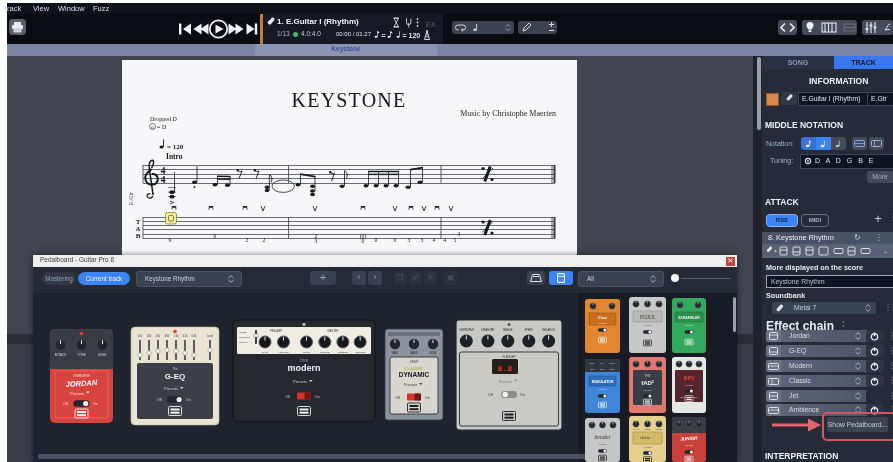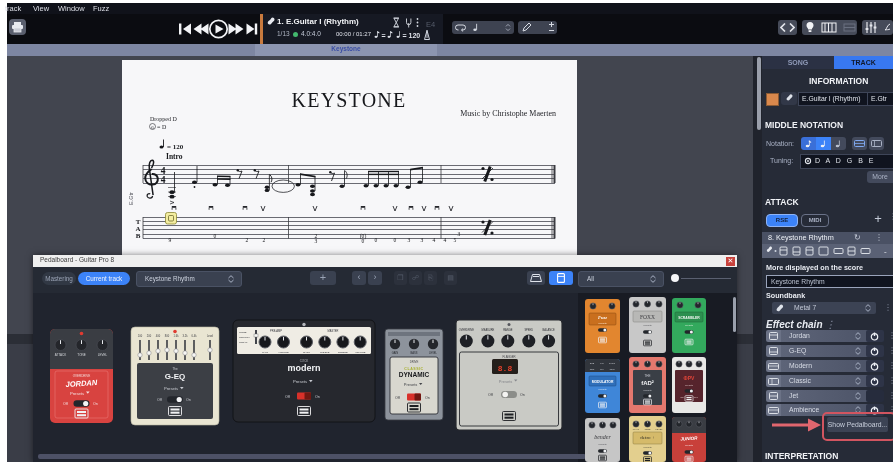--- a/index.html
+++ b/index.html
@@ -432,21 +432,21 @@
   <div class="abs" style="left:10px;top:246px;width:104px;height:12px;background:#3c4354;border-radius:2px;"></div>
   <svg class="abs" style="left:14px;top:248px;" width="8" height="9" viewBox="0 0 8 9">
       <path d="M5.2,0.4 c1,0 1.9,0.8 1.9,1.9 c0,1 -0.6,1.5 -1.4,2.1 c-0.9,0.6 -1,1.1 -1.8,2 c-0.8,1 -2.1,1.1 -2.9,0.4 c-0.7,-0.7 -0.5,-2.1 0.4,-2.9 c0.9,-0.7 1.2,-0.9 1.9,-1.8 C3.9,1.3 4.2,0.4 5.2,0.4 z" fill="#dfe3ea"></path>
     </svg>
   <div class="abs" style="left:32px;top:246px;font-size:6.8px;color:#c3c9d6;line-height:12px;">Metal 7</div>
   <svg class="abs" style="left:102px;top:248px;" width="8" height="8" viewBox="0 0 8 8">
       <path d="M1.5,3 L4,0.7 6.5,3 M1.5,5 L4,7.3 6.5,5" stroke="#aab2c5" stroke-width="1" fill="none"></path>
     </svg>
   <div class="abs" style="left:122px;top:247px;color:#8d95a8;font-size:8px;">⋮</div>
 
-  <div class="abs" style="left:4px;top:263px;font-size:10px;font-weight:bold;color:#e8ebf1;font-style:italic;">Effect chain <span style="font-weight:normal;color:#8d95a8;">⋮</span></div>
+  <div class="abs" style="left:4px;top:263px;font-size:12px;font-weight:bold;color:#e8ebf1;">Effect chain <span style="font-weight:normal;color:#8d95a8;">⋮</span></div>
 
   <style>
     .fxrow{position:absolute;left:4px;width:127px;height:12px;}
     .fxic{position:absolute;left:0;top:0;width:15px;height:12px;background:#6b7286;border-radius:2px 0 0 2px;}
     .fxbody{position:absolute;left:15px;top:0;width:81px;height:12px;background:linear-gradient(90deg,#5d6478,#4d5468);color:#d8dce6;font-size:6.8px;line-height:12px;padding-left:8px;}
     .fxstep{position:absolute;left:88px;top:2px;}
     .fxpow{position:absolute;left:100px;top:0;width:18px;height:12px;background:#2e3447;border-radius:2px;}
     .fxdots{position:absolute;left:122px;top:1px;color:#8d95a8;font-size:8px;}
   </style>
   <div class="fxrow" style="top:274px;">

